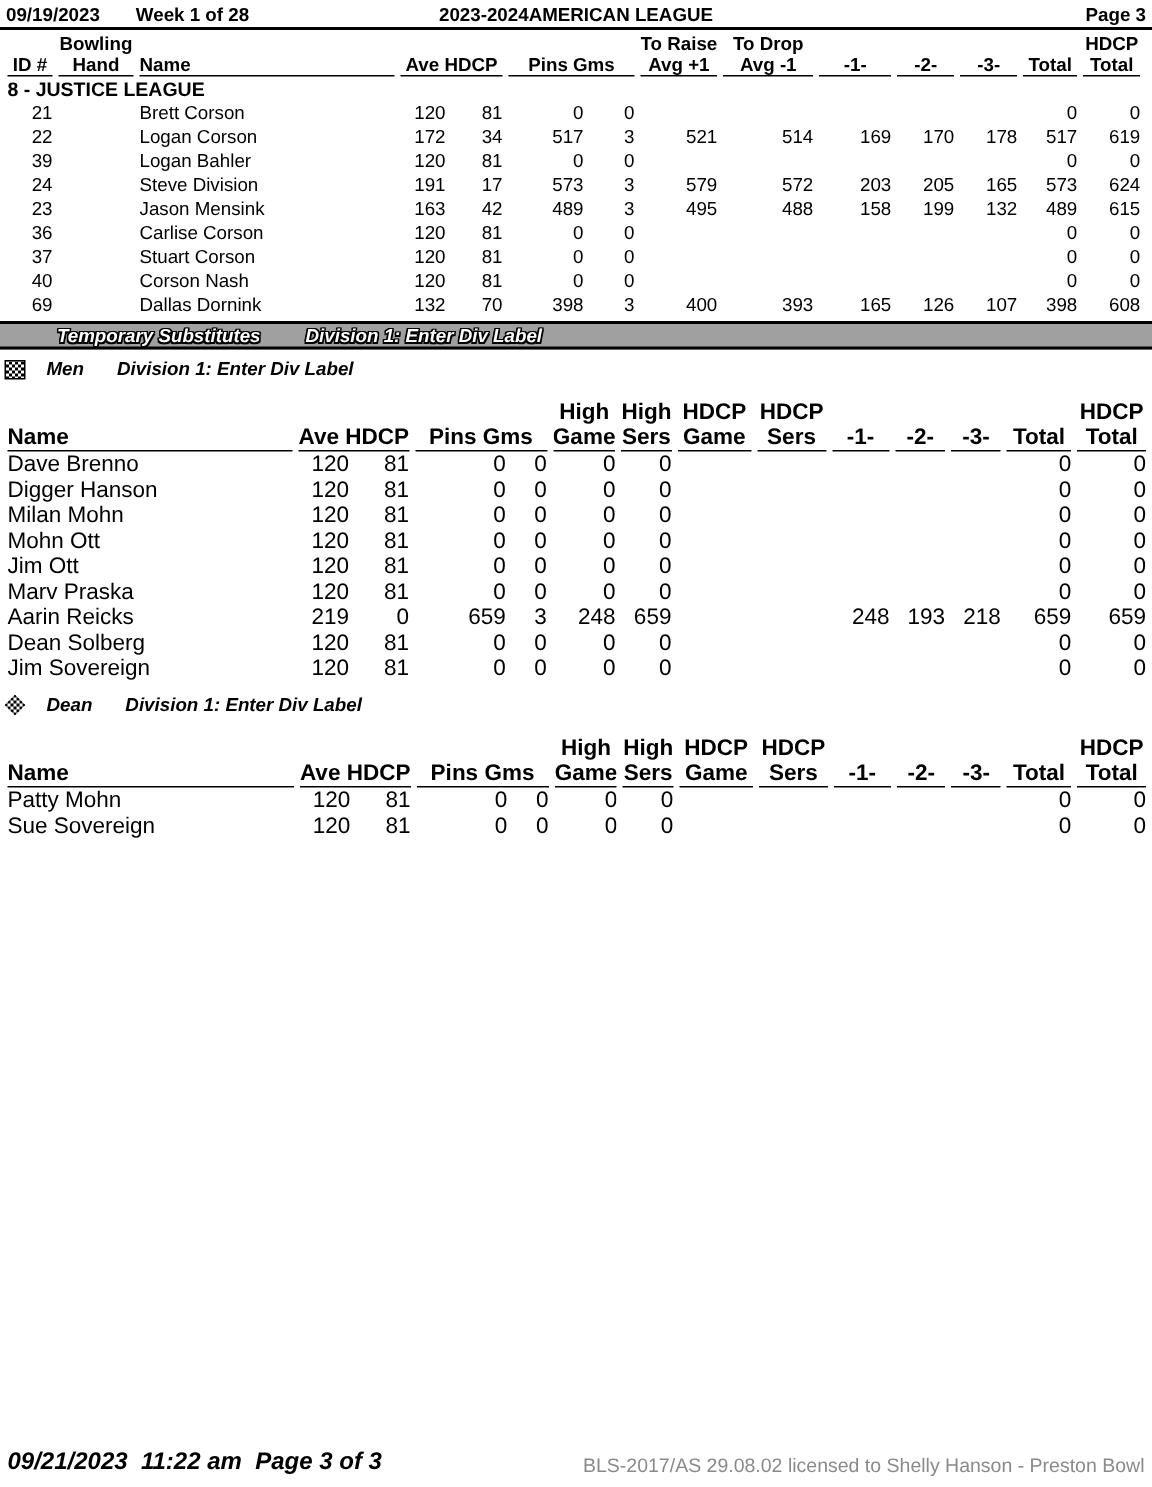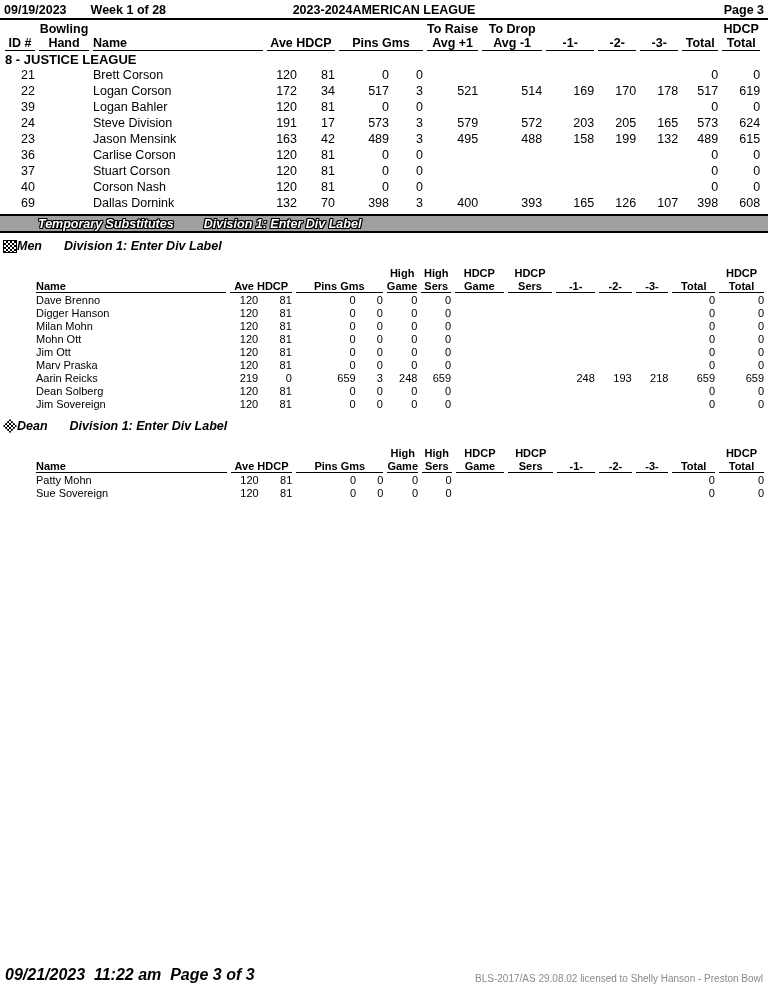--- a/index.html
+++ b/index.html
@@ -41,21 +41,21 @@
   .num { text-align: right; }
   .lft { text-align: left; }
   thead th { vertical-align: bottom; font-weight: bold; }
 
   table.main { font-size: 12.5px; margin-top: 2px; }
   table.main .hr1 th { height: 14px; }
   table.main .hr2 th { height: 15px; }
   table.main td { height: 16px; }
   table.main .team-row td { font-weight: bold; font-size: 13px; height: 16px; }
 
-  table.sub { font-size: 11px; margin-top: 13px; padding-left: 31px; }
+  table.sub { font-size: 15px; margin-top: 13px; }
   table.sub .hr1 th { height: 13px; }
   table.sub .hr2 th { height: 14px; }
   table.sub td { height: 13px; }
 
   
   .sub-bar {
     margin-top: 3px;
     width: 768px; height: 19px;
     background: #a0a0a0;
     border-top: 2px solid #000;
@@ -71,42 +71,42 @@
   }
   .sub-bar .label1 { margin-left: 38px; }
   .sub-bar .label2 { margin-left: 30px; }
 
   
   .section-heading {
     display: flex; align-items: center;
     margin: 6px 0 0 3px;
     font-weight: bold; font-style: italic; font-size: 12.5px;
   }
-  .section-heading .sh-title { }
+  .section-heading .sh-title { margin-left: 14px; }
   .section-heading .sh-div { margin-left: 22px; }
   .icon { display: inline-block; flex: 0 0 auto; }
   .men-icon {
     width: 14px; height: 13px;
     border: 1px solid #000;
     background: repeating-conic-gradient(#000 0% 25%, #fff 0% 50%) 0 0 / 4px 4px;
   }
   .women-icon {
     width: 14px; height: 14px;
     background: repeating-conic-gradient(#000 0% 25%, #fff 0% 50%) 0 0 / 4px 4px;
     clip-path: polygon(50% 0, 100% 50%, 50% 100%, 0 50%);
   }
 
   
   .footer {
     position: absolute; left: 0; right: 0; bottom: 7px;
     display: flex; justify-content: space-between; align-items: flex-end;
     padding: 0 5px;
   }
   .footer-left { font-size: 16px; font-weight: bold; font-style: italic; white-space: pre; }
-  .footer-right { font-size: 10px; color: #8a8a8a; }
+  .footer-right { font-size: 13px; color: #8a8a8a; }
 </style>
 </head>
 <body>
 
 <div class="page">
 
   <div class="page-header">
     <div class="ph-left">
       <span>09/19/2023</span>
       <span class="week">Week 1 of 28</span>

